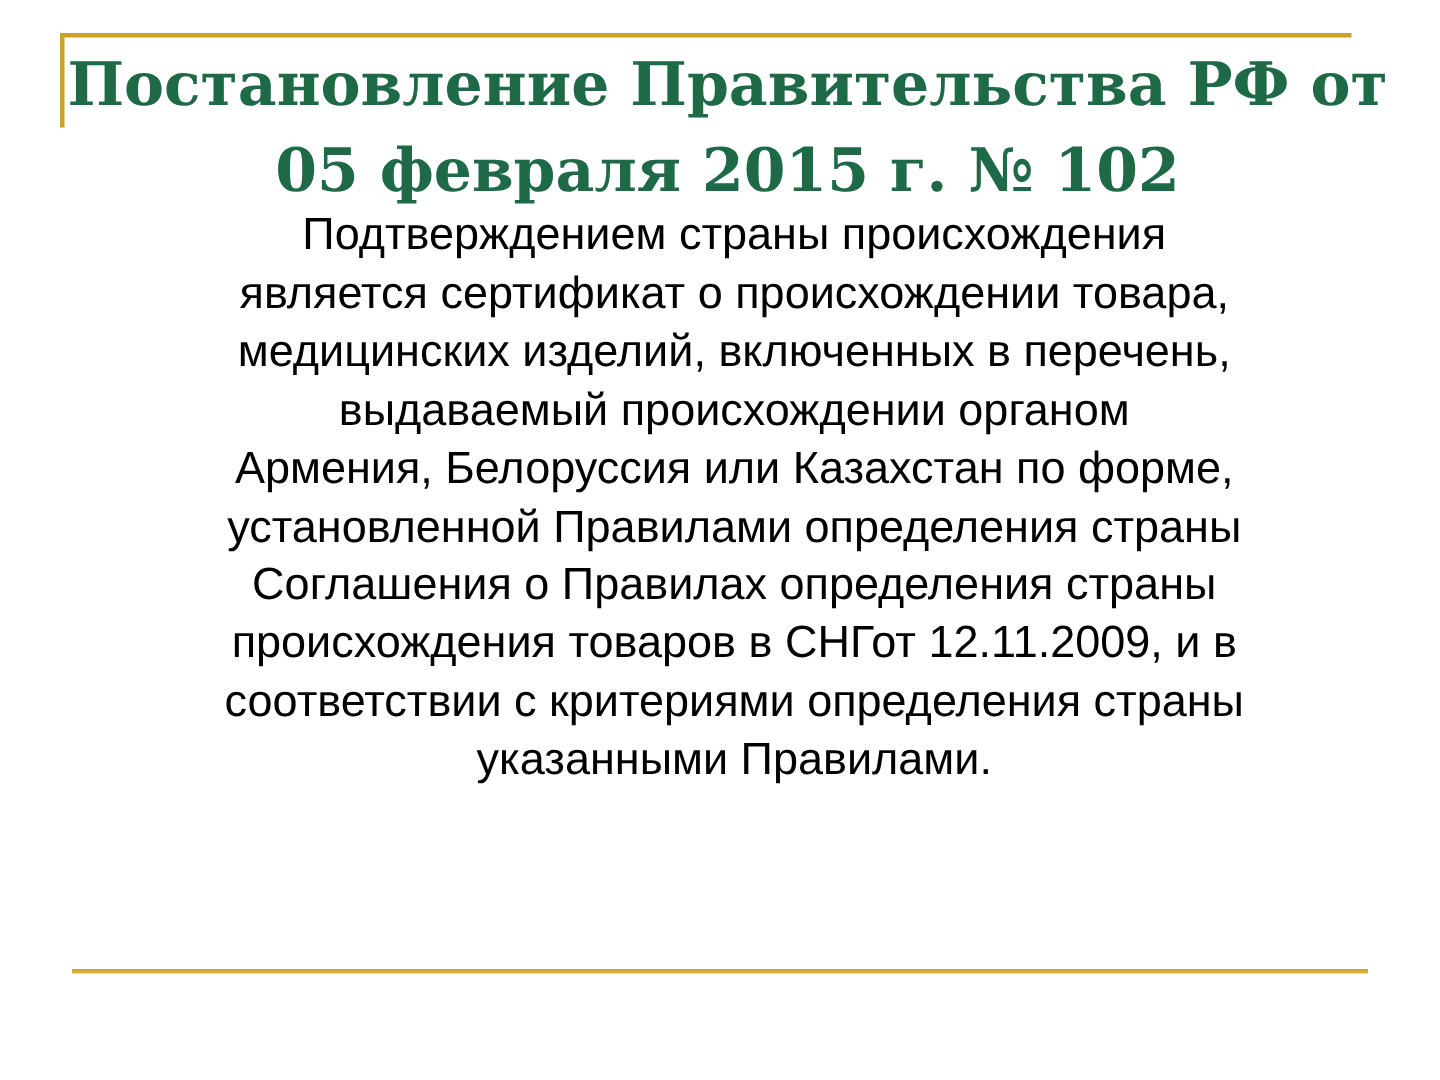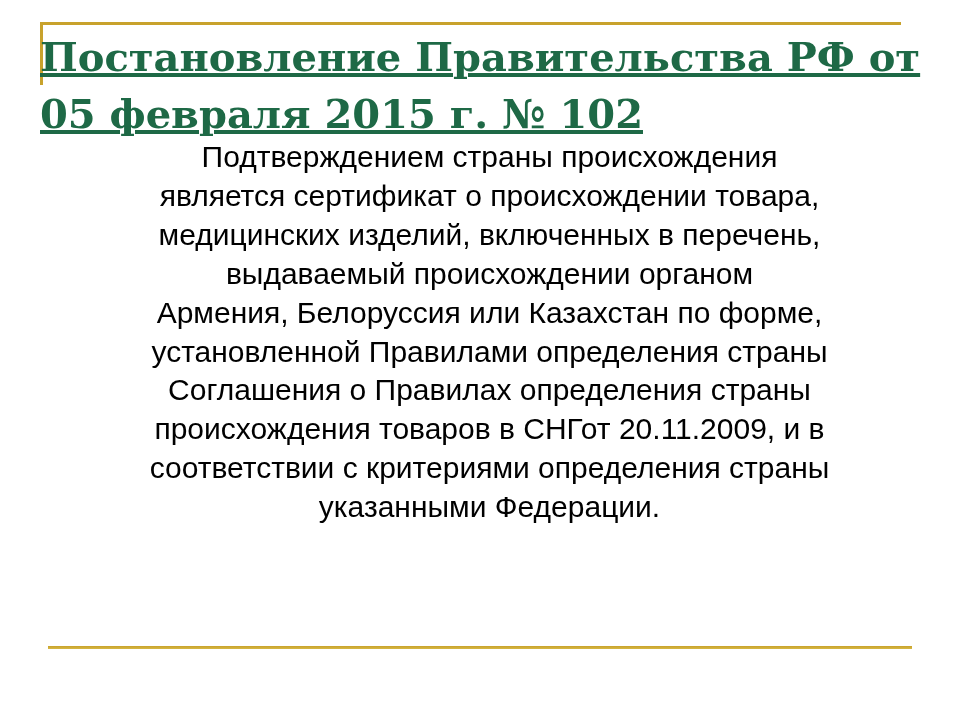--- a/index.html
+++ b/index.html
@@ -38,27 +38,27 @@
     position: absolute;
     left: 48px; top: 646px;
     width: 864px; height: 3px;
     background: linear-gradient(to bottom, var(--gold), var(--gold-light));
   }
   
   .title {
     position: absolute;
     left: 40px; top: 28px;
     width: 890px;
+    text-align: center;
     font-family: "DejaVu Serif", "Liberation Serif", serif;
     font-weight: bold;
     font-size: 40px;
     line-height: 57px;
     color: var(--title-green);
     white-space: nowrap;
-    text-decoration: underline;
   }
   
   .body-text {
     position: absolute;
     left: 47px; top: 138px;
     width: 885px;
     font-size: 30px;
     line-height: 38.9px;
     color: var(--body-color);
   }
@@ -78,20 +78,20 @@
   </div>
 
   <div class="body-text">
     <div class="line">Подтверждением страны происхождения</div>
     <div class="line">является сертификат о происхождении товара,</div>
     <div class="line">медицинских изделий, включенных в перечень,</div>
     <div class="line">выдаваемый происхождении органом</div>
     <div class="line">Армения, Белоруссия или Казахстан по форме,</div>
     <div class="line">установленной Правилами определения страны</div>
     <div class="line">Соглашения о Правилах определения страны</div>
-    <div class="line">происхождения товаров в СНГот 20.11.2009, и в</div>
+    <div class="line">происхождения товаров в СНГот 12.11.2009, и в</div>
     <div class="line">соответствии с критериями определения страны</div>
-    <div class="line">указанными Федерации.</div>
+    <div class="line">указанными Правилами.</div>
   </div>
 
   <div class="accent-bottom"></div>
 
 </div>
 
 </body></html>

